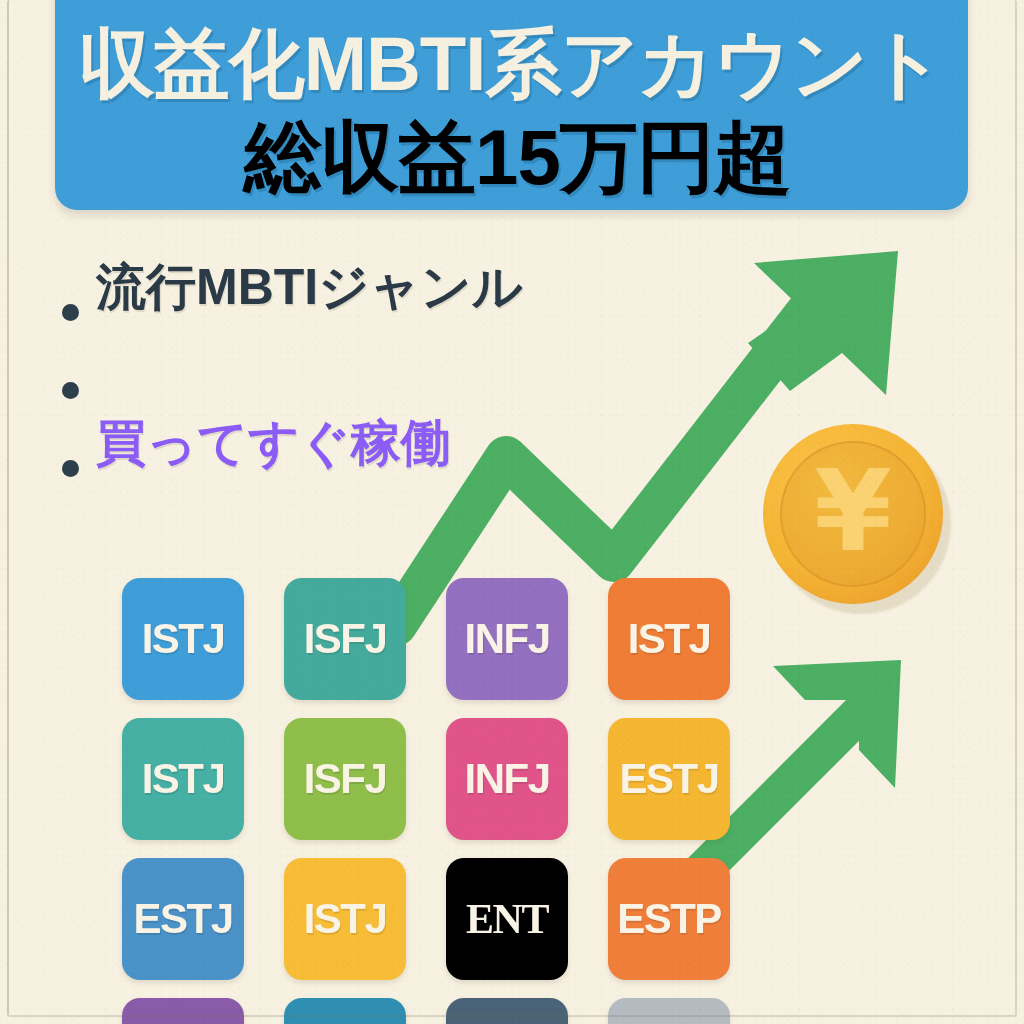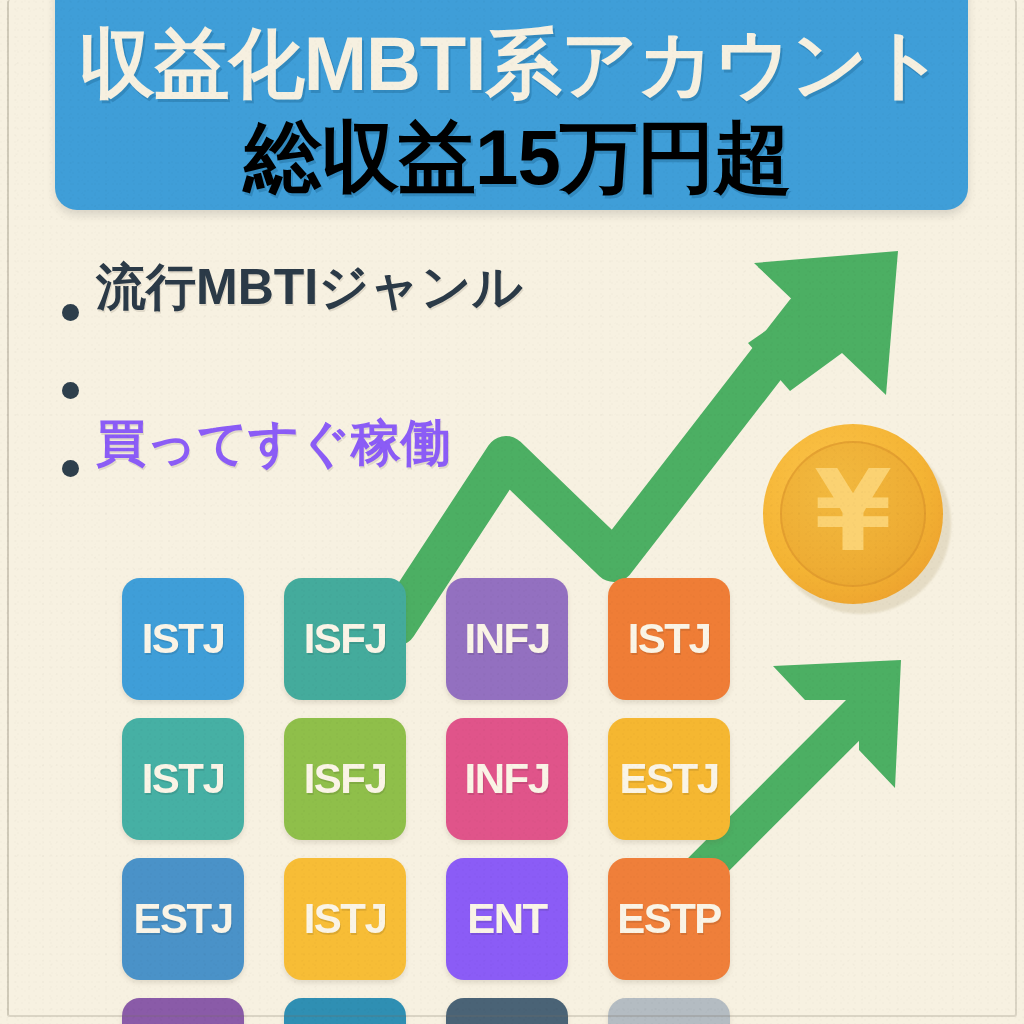--- a/index.html
+++ b/index.html
@@ -250,21 +250,21 @@
       </div>
       <div class="tile" style="background: rgb(245, 183, 49);">
         <span class="tile-label">ESTJ</span>
       </div>
       <div class="tile" style="background: rgb(74, 146, 200);">
         <span class="tile-label">ESTJ</span>
       </div>
       <div class="tile" style="background: rgb(247, 189, 54);">
         <span class="tile-label">ISTJ</span>
       </div>
-      <div class="tile" style="background: #8b5cf6;">
+      <div class="tile" style="background: #000000; font-family: Liberation Serif, serif;">
         <span class="tile-label">ENT</span>
       </div>
       <div class="tile" style="background: rgb(239, 127, 58); justify-content: center;">
         <span class="tile-label">ESTP</span>
       </div>
       <div class="tile" style="background: rgb(138, 91, 168);">
         <span class="tile-label"></span>
       </div>
       <div class="tile" style="background: rgb(47, 143, 179);">
         <span class="tile-label"></span>

